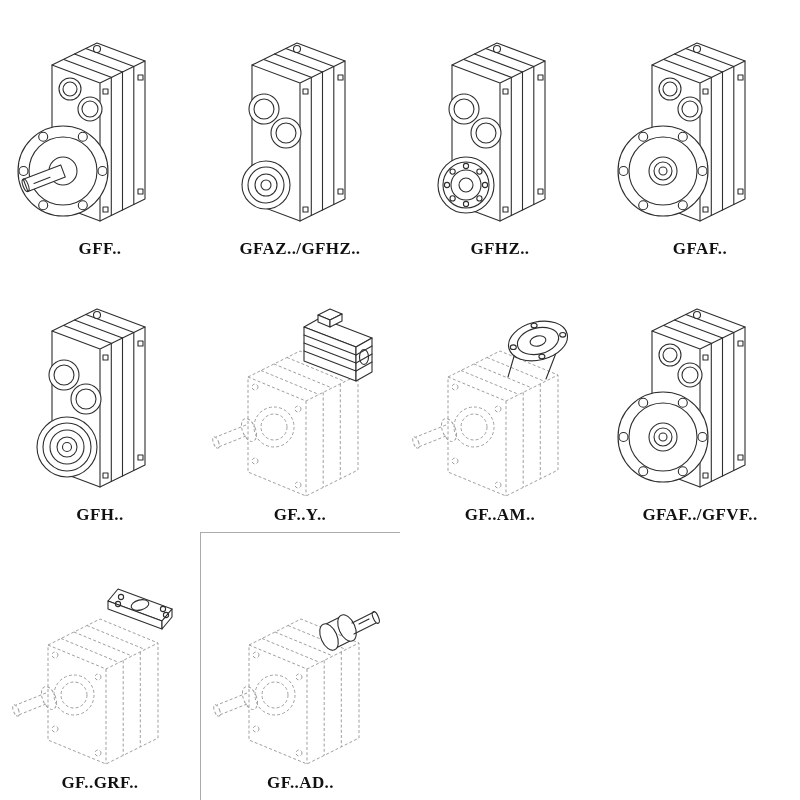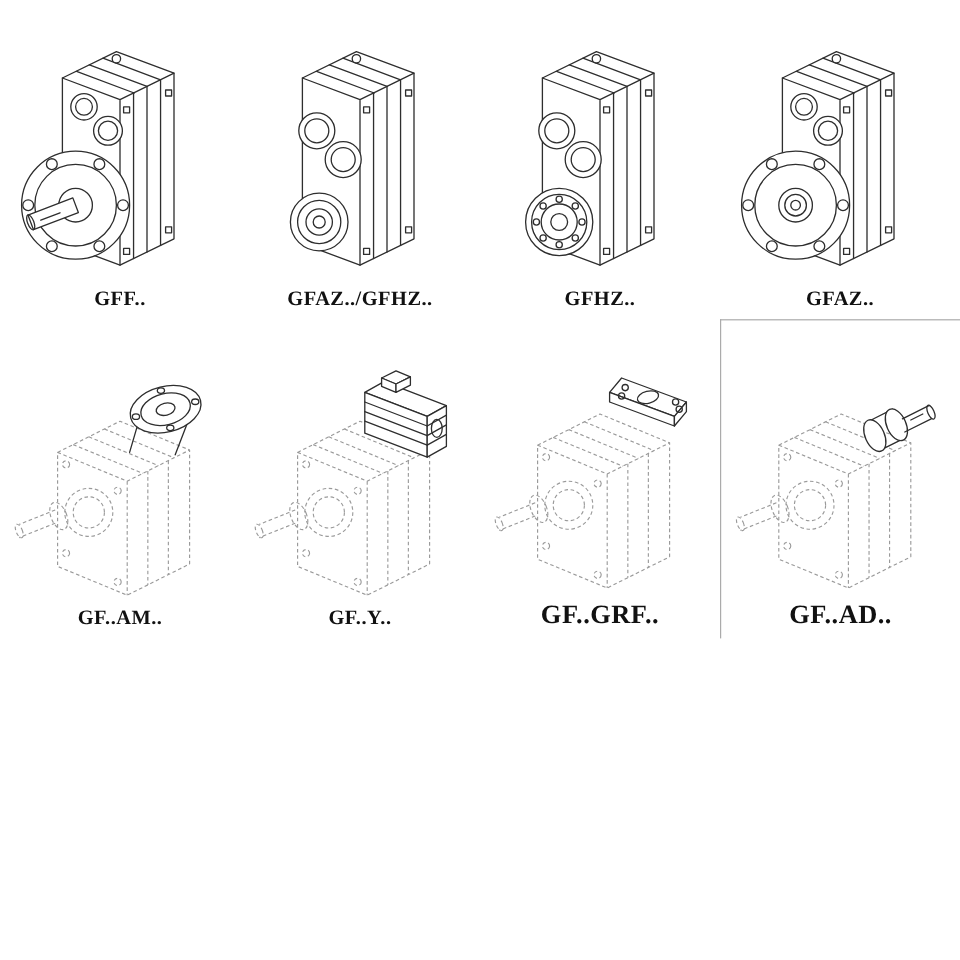--- a/index.html
+++ b/index.html
@@ -25,21 +25,21 @@
     border-top:1px solid var(--cell-border-color,#ababab);
   }
   .label {
     font-weight:bold;
     font-size:17px;
     letter-spacing:0.4px;
     color: var(--label-color, #111111);
     white-space:nowrap;
     margin-top:1px;
   }
-  .label.lg { font-size:22px; }
+  .label.lg { font-size:17px; }
   svg.drawing { display:block; }
   svg .sd {
     stroke: var(--line-color, #2e2e2e);
     stroke-width:1.1;
     fill:none;
     stroke-linejoin:round;
     stroke-linecap:round;
   }
   svg .ph {
     stroke: var(--phantom-line-color, #9a9a9a);
@@ -229,41 +229,58 @@
     <div class="label">GFHZ..</div>
   </div>
 
   <div class="cell">
     <svg class="drawing" viewBox="0 0 200 215" width="200" height="215">
       <use href="#housingA" class="sd"></use>
       <use href="#feat-bores-sm" class="sd"></use>
       <use href="#feat-flange" class="sd"></use>
       <use href="#feat-hollow" class="sd"></use>
     </svg>
-    <div class="label">GFAZ..</div>
-  </div>
-
-
+    <div class="label">GFAF..</div>
+  </div>
+
+  <div class="cell">
+    <svg class="drawing" viewBox="0 0 200 215" width="200" height="215">
+      <use href="#housingA" class="sd"></use>
+      <use href="#feat-bores" class="sd"></use>
+      <use href="#feat-bearing-lg" class="sd"></use>
+    </svg>
+    <div class="label">GFH..</div>
+  </div>
+
+
+  <div class="cell">
+    <svg class="drawing" viewBox="0 0 200 215" width="200" height="215">
+      <use href="#housingB" class="ph"></use>
+      <use href="#att-motor" class="sd"></use>
+    </svg>
+    <div class="label">GF..Y..</div>
+  </div>
 
   <div class="cell">
     <svg class="drawing" viewBox="0 0 200 215" width="200" height="215">
       <use href="#housingB" class="ph"></use>
       <use href="#att-iec" class="sd"></use>
     </svg>
     <div class="label">GF..AM..</div>
   </div>
 
   <div class="cell">
     <svg class="drawing" viewBox="0 0 200 215" width="200" height="215">
-      <use href="#housingB" class="ph"></use>
-      <use href="#att-motor" class="sd"></use>
-    </svg>
-    <div class="label">GF..Y..</div>
-  </div>
-
+      <use href="#housingA" class="sd"></use>
+      <use href="#feat-bores-sm" class="sd"></use>
+      <use href="#feat-flange" class="sd"></use>
+      <use href="#feat-hollow" class="sd"></use>
+    </svg>
+    <div class="label">GFAF../GFVF..</div>
+  </div>
 
 
   <div class="cell">
     <svg class="drawing" viewBox="0 0 200 215" width="200" height="215">
       <use href="#housingB" class="ph"></use>
       <use href="#att-plate" class="sd"></use>
     </svg>
     <div class="label lg">GF..GRF..</div>
   </div>
 

